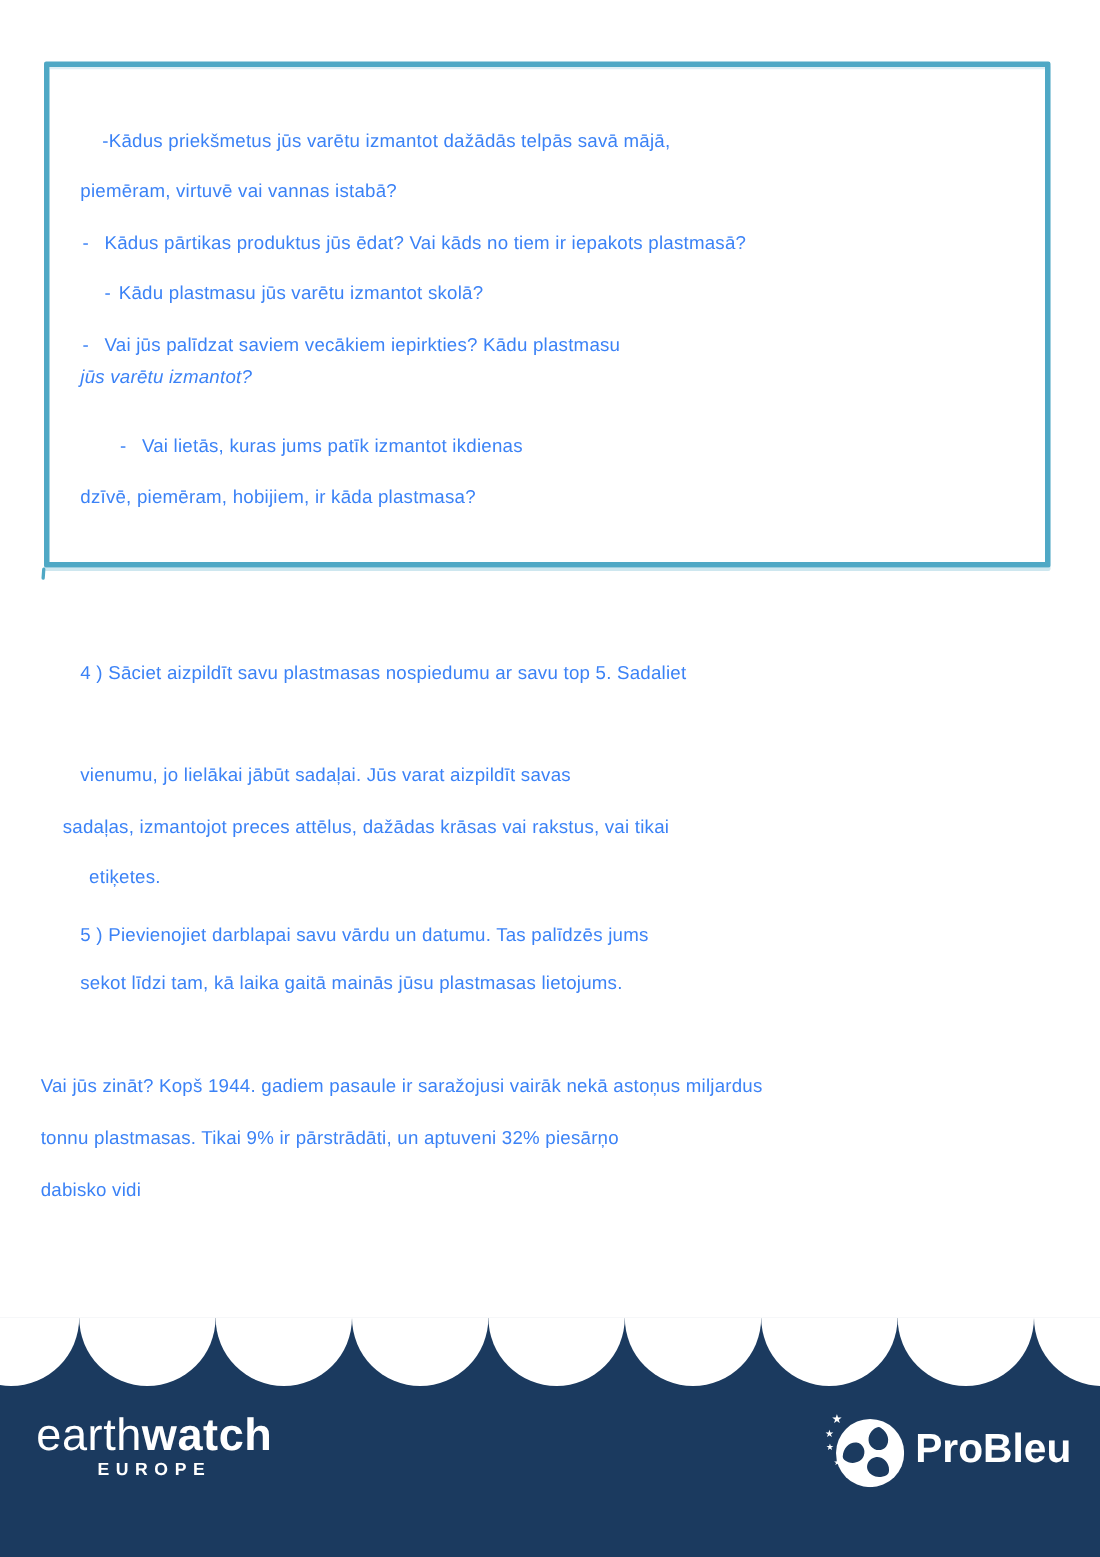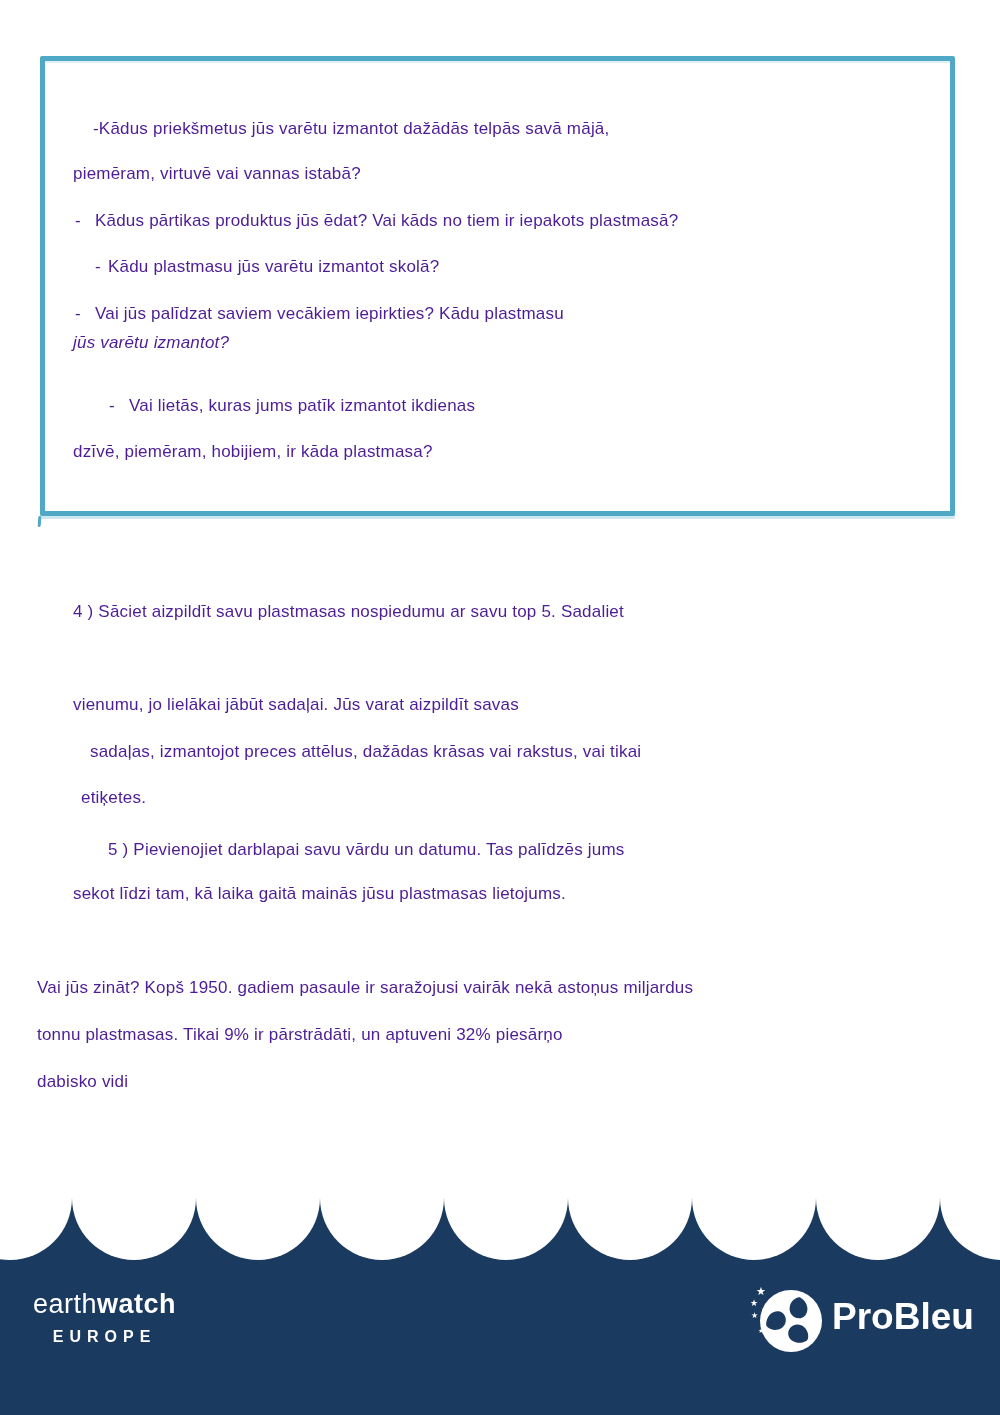--- a/index.html
+++ b/index.html
@@ -2,39 +2,39 @@
 <html><head>
 <meta charset="utf-8">
 <style>
   html,body{margin:0;padding:0;background:#ffffff;}
   .page{
     position:relative;width:1000px;height:1415px;background:#ffffff;
     font-family:"Liberation Sans",sans-serif;color:#212121;overflow:hidden;
   }
   .tline{
     position:absolute;font-size:17px;line-height:21px;white-space:nowrap;
-    letter-spacing:0.2px;color:#4c1d95;
+    letter-spacing:0.2px;color:#3b82f6;
   }
   .dash{display:inline-block;width:20px;}
   .question-box{
     position:absolute;left:40px;top:56px;width:905px;height:450px;
     border:5px solid #4FA8C5;border-radius:2px;
     box-shadow:0 3px 0 rgba(79,168,197,0.28), inset 0 2px 0 rgba(79,168,197,0.18);
     background:transparent;
   }
   .border-tick{
     position:absolute;left:38px;top:516px;width:3px;height:11px;
     background:#4FA8C5;transform:rotate(4deg);border-radius:2px;
   }
   
   .footer{position:absolute;left:0;top:1198px;width:1000px;height:217px;}
   .wave{display:block;width:1000px;height:62px;}
   .footer-solid{position:absolute;left:0;top:62px;right:0;bottom:0;background:#1B3A5F;}
   .ew-logo{position:absolute;left:33px;top:85px;color:#ffffff;}
-  .ew-main{font-size:27px;line-height:42px;letter-spacing:0.5px;}
+  .ew-main{font-size:41px;line-height:42px;letter-spacing:0.5px;}
   .ew-light{font-weight:400;}
   .ew-bold{font-weight:700;}
   .ew-sub{font-size:16px;font-weight:700;letter-spacing:6px;text-align:center;margin-top:3px;}
   .pb{position:absolute;left:746px;top:86px;width:240px;height:90px;color:#ffffff;}
   .pb-star{position:absolute;line-height:1;}
   .pb-logo{position:absolute;left:14px;top:6px;}
   .pb-text{position:absolute;left:86px;top:10px;font-size:37px;font-weight:700;line-height:46px;text-align:center;}
 </style>
 </head>
 <body>
@@ -48,26 +48,26 @@
   <div class="tline" style="left:73px;top:163px;"><span>piemēram, virtuvē vai vannas istabā?</span></div>
   <div class="tline" style="left:75px;top:210px;"><span class="dash">-</span><span>Kādus pārtikas produktus jūs ēdat? Vai kāds no tiem ir iepakots plastmasā?</span></div>
   <div class="tline" style="left:88px;top:256px;text-align:center;"><span class="dash">-</span><span>Kādu plastmasu jūs varētu izmantot skolā?</span></div>
   <div class="tline" style="left:75px;top:303px;"><span class="dash">-</span><span>Vai jūs palīdzat saviem vecākiem iepirkties? Kādu plastmasu</span></div>
   <div class="tline" style="left:73px;top:332px;font-style:italic;"><span>jūs varētu izmantot?</span></div>
   <div class="tline" style="left:75px;top:395px;margin-left:34px;"><span class="dash">-</span><span>Vai lietās, kuras jums patīk izmantot ikdienas</span></div>
   <div class="tline" style="left:73px;top:441px;text-align:center;"><span>dzīvē, piemēram, hobijiem, ir kāda plastmasa?</span></div>
 
   <div class="tline" style="left:73px;top:601px;"><span>4 ) Sāciet aizpildīt savu plastmasas nospiedumu ar savu top 5. Sadaliet</span></div>
   <div class="tline" style="left:73px;top:694px;"><span>vienumu, jo lielākai jābūt sadaļai. Jūs varat aizpildīt savas</span></div>
-  <div class="tline" style="left:90px;top:741px;"><span>sadaļas, izmantojot preces attēlus, dažādas krāsas vai rakstus, vai tikai</span></div>
+  <div class="tline" style="left:57px;top:741px;"><span>sadaļas, izmantojot preces attēlus, dažādas krāsas vai rakstus, vai tikai</span></div>
   <div class="tline" style="left:81px;top:787px;"><span>etiķetes.</span></div>
-  <div class="tline" style="left:73px;top:839px;margin-left:35px;"><span>5 ) Pievienojiet darblapai savu vārdu un datumu. Tas palīdzēs jums</span></div>
+  <div class="tline" style="left:73px;top:839px;"><span>5 ) Pievienojiet darblapai savu vārdu un datumu. Tas palīdzēs jums</span></div>
   <div class="tline" style="left:73px;top:883px;"><span>sekot līdzi tam, kā laika gaitā mainās jūsu plastmasas lietojums.</span></div>
 
-  <div class="tline" style="left:37px;top:977px;"><span>Vai jūs zināt? Kopš 1950. gadiem pasaule ir saražojusi vairāk nekā astoņus miljardus</span></div>
+  <div class="tline" style="left:37px;top:977px;"><span>Vai jūs zināt? Kopš 1944. gadiem pasaule ir saražojusi vairāk nekā astoņus miljardus</span></div>
   <div class="tline" style="left:37px;top:1024px;"><span>tonnu plastmasas. Tikai 9% ir pārstrādāti, un aptuveni 32% piesārņo</span></div>
   <div class="tline" style="left:37px;top:1071px;"><span>dabisko vidi</span></div>
 
   <div class="footer">
     <svg class="wave" viewBox="0 0 1000 62" preserveAspectRatio="none" aria-hidden="true">
       <rect x="0" y="0" width="1000" height="62" fill="#1B3A5F"></rect>
       <g fill="#FFFFFF">
         <circle cx="10" cy="0" r="62"></circle>
         <circle cx="134" cy="0" r="62"></circle>
         <circle cx="258" cy="0" r="62"></circle>

